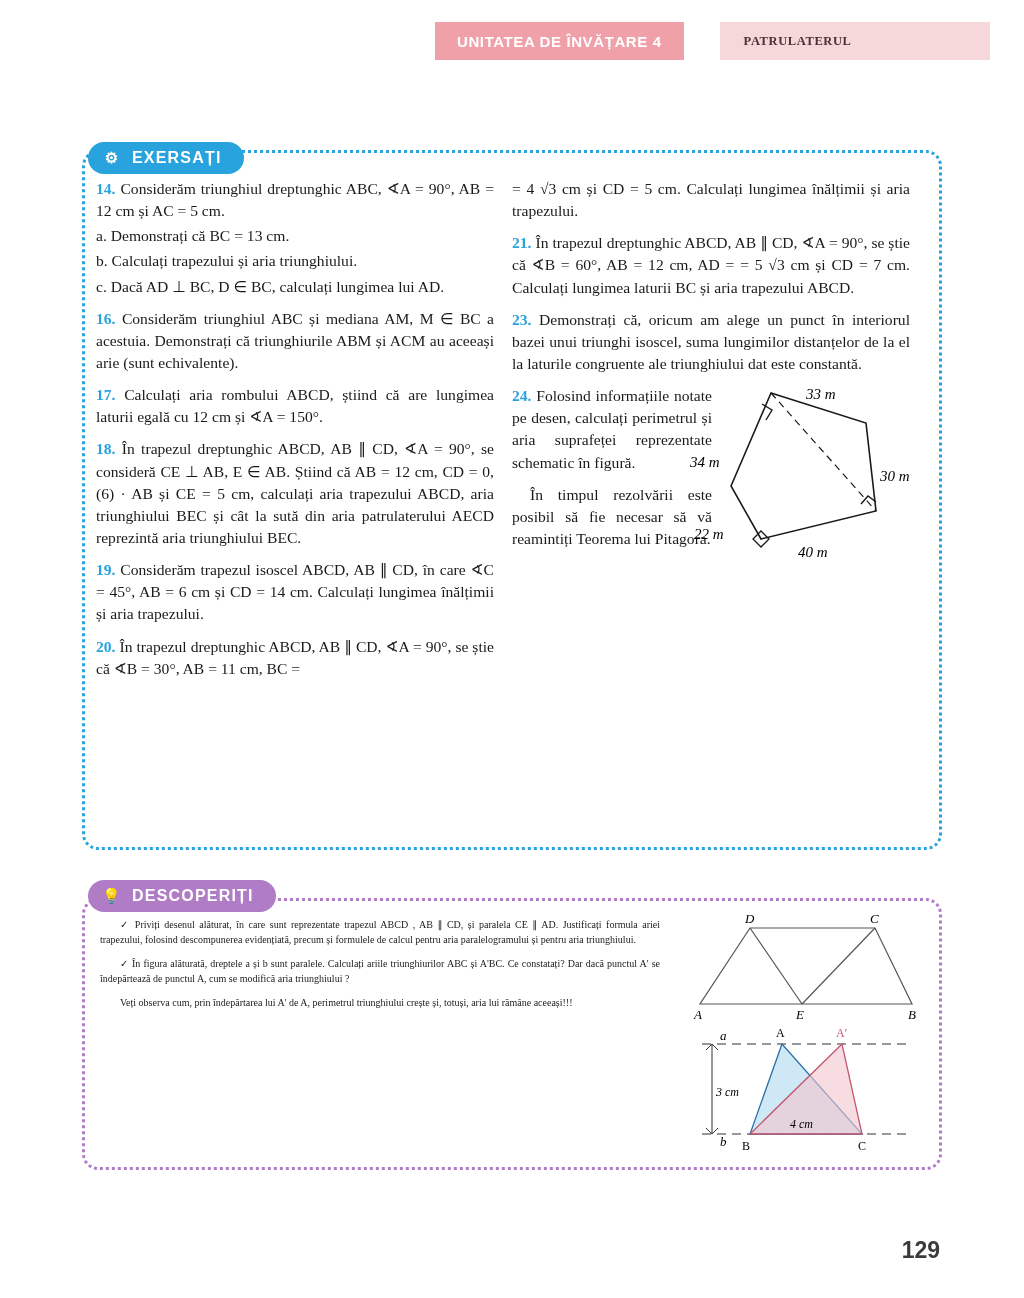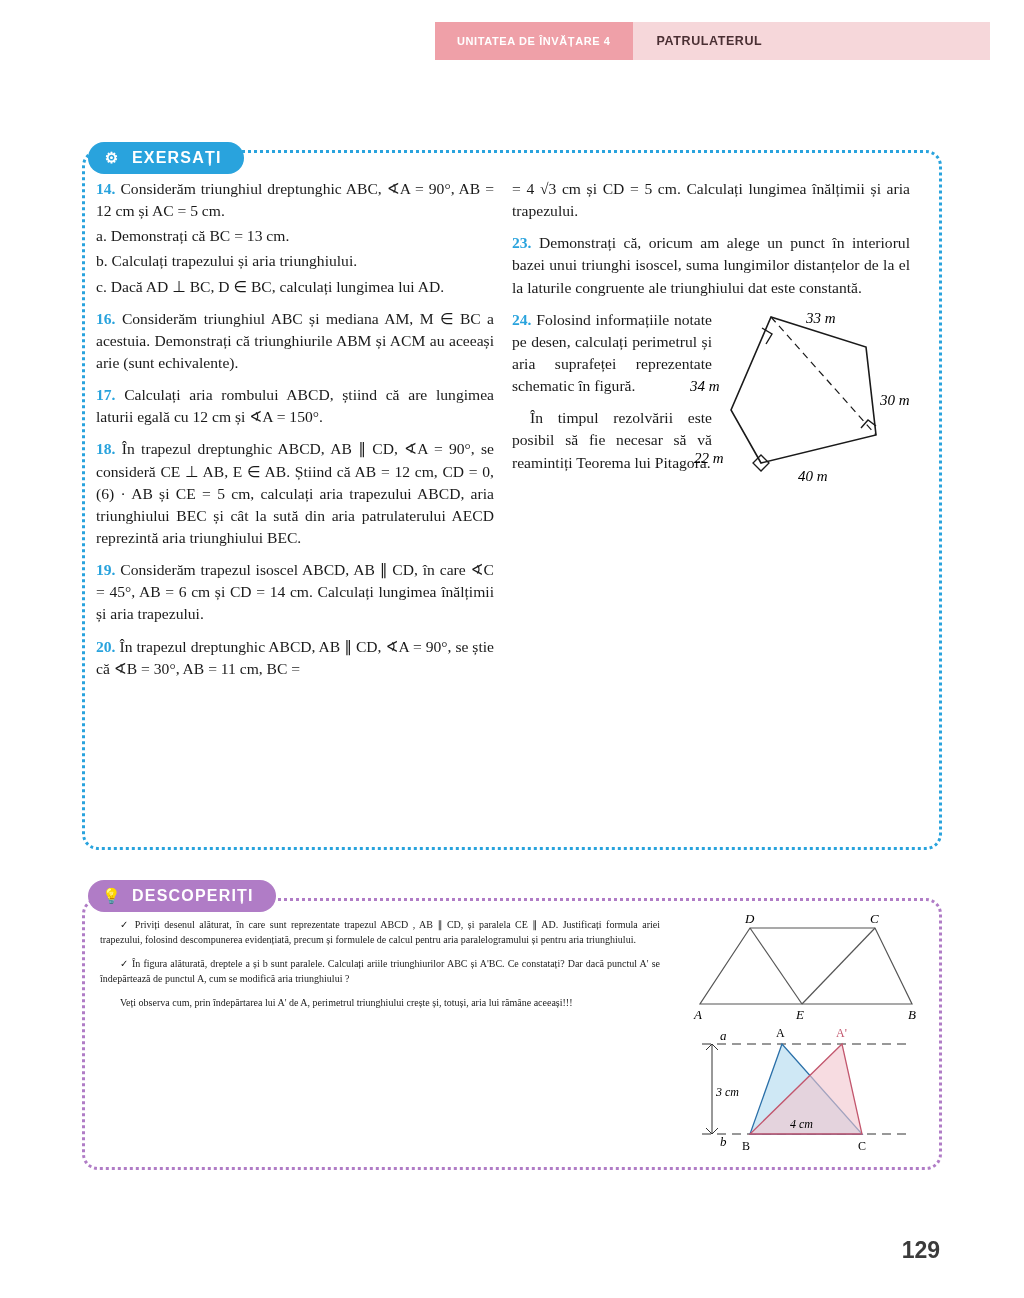--- a/index.html
+++ b/index.html
@@ -14,30 +14,30 @@
   }
 
   
   .header-bar {
     position:absolute; top:22px; left:435px; width:555px; height:38px;
     display:flex; align-items:stretch;
   }
   .header-unit {
     background:#efa0a8; color:#ffffff;
     font-family:"Liberation Sans", sans-serif;
-    font-weight:bold; font-size:11px; letter-spacing:.6px;
+    font-weight:bold; font-size:15px; letter-spacing:.6px;
     display:flex; align-items:center; justify-content:center;
     padding:0 22px;
   }
   .header-title {
     background:#f6d7da; color:#4a2f33;
-    font-family:Liberation Sans, sans-serif;
+    font-family:Liberation Serif, serif;
     font-weight:bold; font-size:12.5px; letter-spacing:.6px;
     display:flex; align-items:center;
-    padding:9px 24px; flex:1;
+    padding:9px 24px; flex:1;margin-left:36px;
   }
 
   
   .panel {
     position:absolute;
     border:3px dotted #29a3dd;
     border-radius:16px;
   }
   .panel.exersati { left:82px; top:150px; width:860px; height:700px; }
   .panel.descoperiti {
@@ -147,20 +147,24 @@
     <p>
       <span class="num">20.</span>
       <span>În trapezul dreptunghic ABCD, AB ∥ CD, ∢A = 90°, se știe că ∢B = 30°, AB = 11 cm, BC =</span>
     </p>
   </div>
 
   <div class="col">
 
     <p>= 4 √3 cm și CD = 5 cm. Calculați lungimea înălțimii și aria trapezului.</p>
 
+    <p>
+      <span class="num">21.</span>
+      <span>În trapezul dreptunghic ABCD, AB ∥ CD, ∢A = 90°, se știe că ∢B = 60°, AB = 12 cm, AD = = 5 √3 cm și CD = 7 cm. Calculați lungimea laturii BC și aria trapezului ABCD.</span>
+    </p>
 
 
     <p>
       <span class="num">23.</span>
       <span>Demonstrați că, oricum am alege un punct în interiorul bazei unui triunghi isoscel, suma lungimilor distanțelor de la el la laturile congruente ale triunghiului dat este constantă.</span>
     </p>
 
     <div class="fig24-wrap">
       <p style="width:200px;">
         <span class="num">24.</span>

